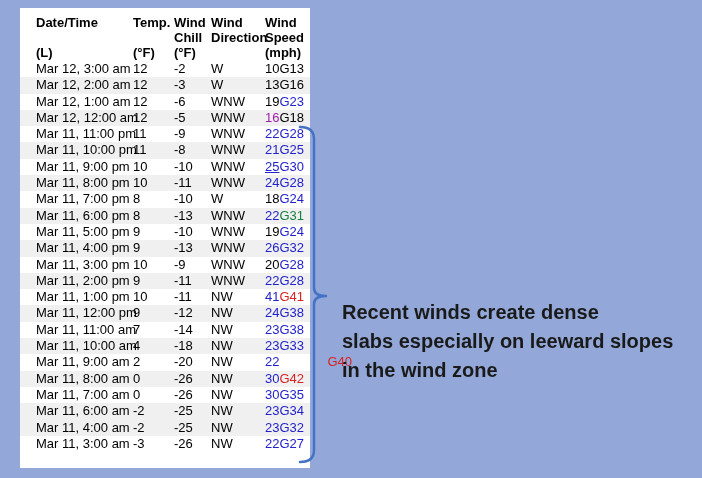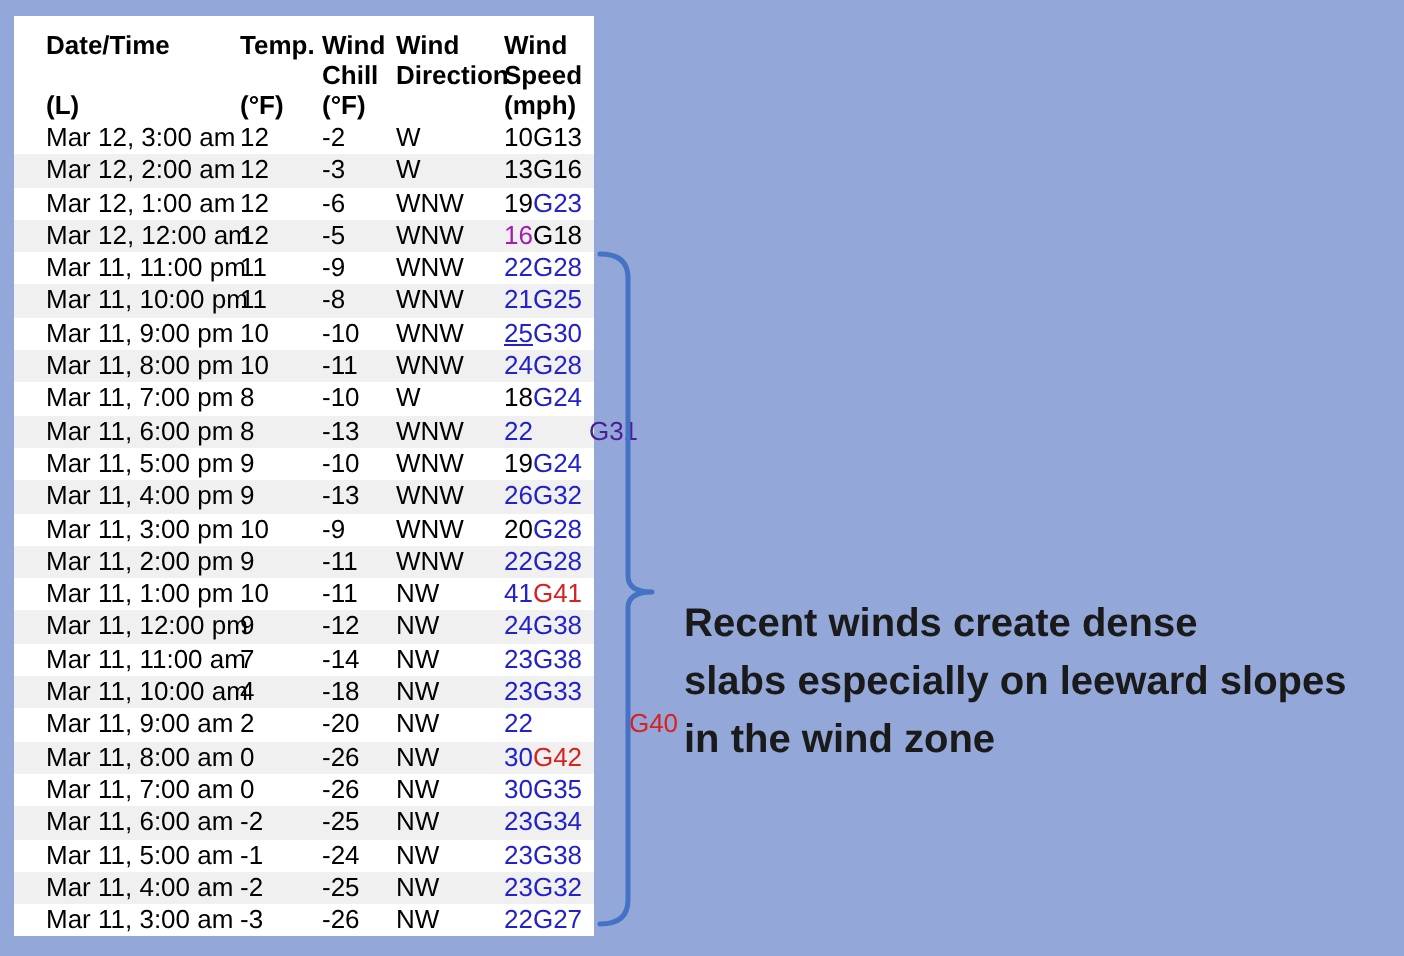--- a/index.html
+++ b/index.html
@@ -4,21 +4,21 @@
 <style>
   html,body{margin:0;padding:0;}
   body{
     width:702px;height:478px;
     background:var(--bg,#93a8d8);
     font-family:"Liberation Sans",sans-serif;
     position:relative;overflow:hidden;
   }
   .canvas{position:absolute;inset:0;}
   .table-panel{
-    position:absolute;left:7px;top:8px;width:290px;height:460px;
+    position:absolute;left:20px;top:8px;width:290px;height:460px;
     background:var(--panel,#ffffff);
     font-size:13px;color:#000;box-sizing:border-box;
   }
   .thead{padding:7px 0 0 16px;font-weight:bold;height:46px;}
   .th{display:inline-block;vertical-align:top;white-space:nowrap;}
   .th span{display:block;line-height:15px;min-height:15px;}
   .h-date{width:97px}.h-temp{width:41px}.h-chill{width:37px}.h-dir{width:54px}.h-speed{width:45px}
   .tbody{position:absolute;left:0;top:53px;width:100%;}
   .tr{height:16.3px;line-height:16.3px;padding-left:16px;white-space:nowrap;}
   .tr.stripe{background:var(--stripe,#f0f0f0);}
@@ -91,21 +91,21 @@
 
   <div class="tr stripe">
     <span class="td c-date">Mar 11, 8:00 pm</span><span class="td c-temp">10</span><span class="td c-chill">-11</span><span class="td c-dir">WNW</span><span class="td c-speed"><span class="spd-sustained" style="color: rgb(34, 34, 204);">24</span><span class="spd-gust" style="color: rgb(34, 34, 204);">G28</span></span>
   </div>
 
   <div class="tr">
     <span class="td c-date">Mar 11, 7:00 pm</span><span class="td c-temp">8</span><span class="td c-chill">-10</span><span class="td c-dir">W</span><span class="td c-speed"><span class="spd-sustained" style="color: rgb(0, 0, 0);">18</span><span class="spd-gust" style="color: rgb(34, 34, 204);">G24</span></span>
   </div>
 
   <div class="tr stripe">
-    <span class="td c-date">Mar 11, 6:00 pm</span><span class="td c-temp">8</span><span class="td c-chill">-13</span><span class="td c-dir">WNW</span><span class="td c-speed"><span class="spd-sustained" style="color: rgb(34, 34, 204);">22</span><span class="spd-gust" style="color: #4c1d95; margin-left: 28px;">G31</span></span>
+    <span class="td c-date">Mar 11, 6:00 pm</span><span class="td c-temp">8</span><span class="td c-chill">-13</span><span class="td c-dir">WNW</span><span class="td c-speed"><span class="spd-sustained" style="color: rgb(34, 34, 204);">22</span><span class="spd-gust" style="color: #15803d;">G31</span></span>
   </div>
 
   <div class="tr">
     <span class="td c-date">Mar 11, 5:00 pm</span><span class="td c-temp">9</span><span class="td c-chill">-10</span><span class="td c-dir">WNW</span><span class="td c-speed"><span class="spd-sustained" style="color: rgb(0, 0, 0);">19</span><span class="spd-gust" style="color: rgb(34, 34, 204);">G24</span></span>
   </div>
 
   <div class="tr stripe">
     <span class="td c-date">Mar 11, 4:00 pm</span><span class="td c-temp">9</span><span class="td c-chill">-13</span><span class="td c-dir">WNW</span><span class="td c-speed"><span class="spd-sustained" style="color: rgb(34, 34, 204);">26</span><span class="spd-gust" style="color: rgb(34, 34, 204);">G32</span></span>
   </div>
 
@@ -142,23 +142,20 @@
   </div>
 
   <div class="tr">
     <span class="td c-date">Mar 11, 7:00 am</span><span class="td c-temp">0</span><span class="td c-chill">-26</span><span class="td c-dir">NW</span><span class="td c-speed"><span class="spd-sustained" style="color: rgb(34, 34, 204);">30</span><span class="spd-gust" style="color: rgb(34, 34, 204);">G35</span></span>
   </div>
 
   <div class="tr stripe">
     <span class="td c-date">Mar 11, 6:00 am</span><span class="td c-temp">-2</span><span class="td c-chill">-25</span><span class="td c-dir">NW</span><span class="td c-speed"><span class="spd-sustained" style="color: rgb(34, 34, 204);">23</span><span class="spd-gust" style="color: rgb(34, 34, 204);">G34</span></span>
   </div>
 
-  <div class="tr">
-    <span class="td c-date">Mar 11, 5:00 am</span><span class="td c-temp">-1</span><span class="td c-chill">-24</span><span class="td c-dir">NW</span><span class="td c-speed"><span class="spd-sustained" style="color: rgb(34, 34, 204);">23</span><span class="spd-gust" style="color: rgb(34, 34, 204);">G38</span></span>
-  </div>
 
   <div class="tr stripe">
     <span class="td c-date">Mar 11, 4:00 am</span><span class="td c-temp">-2</span><span class="td c-chill">-25</span><span class="td c-dir">NW</span><span class="td c-speed"><span class="spd-sustained" style="color: rgb(34, 34, 204);">23</span><span class="spd-gust" style="color: rgb(34, 34, 204);">G32</span></span>
   </div>
 
   <div class="tr">
     <span class="td c-date">Mar 11, 3:00 am</span><span class="td c-temp">-3</span><span class="td c-chill">-26</span><span class="td c-dir">NW</span><span class="td c-speed"><span class="spd-sustained" style="color: rgb(34, 34, 204);">22</span><span class="spd-gust" style="color: rgb(34, 34, 204);">G27</span></span>
   </div>
 </div>
   </div>

